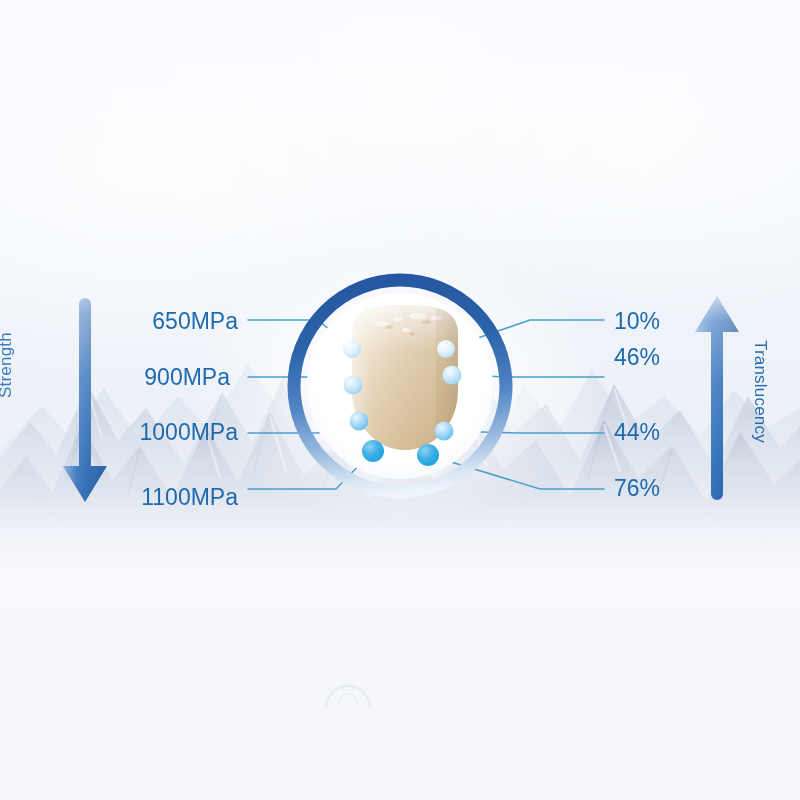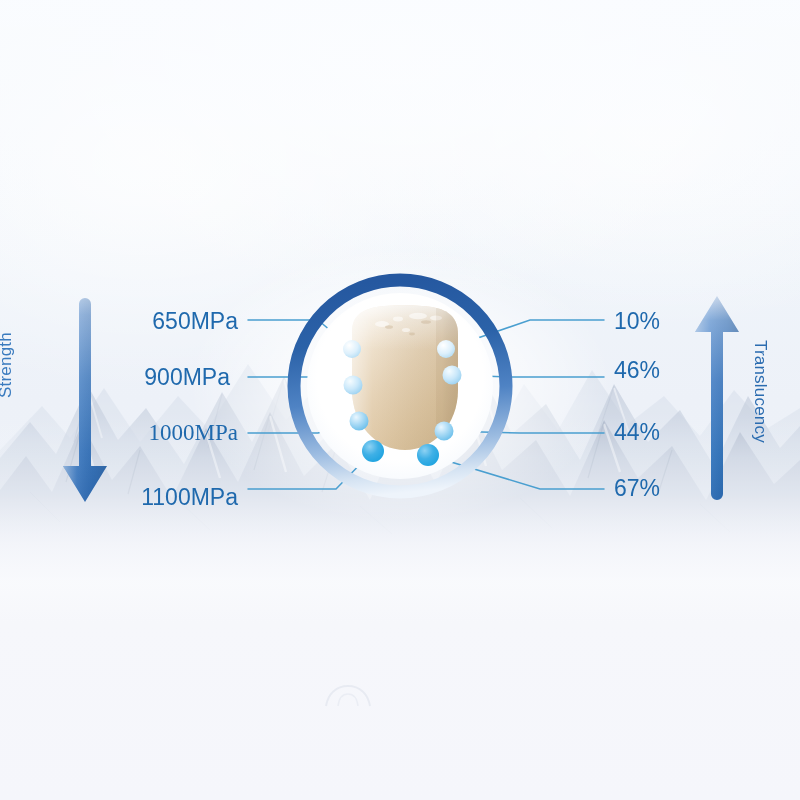--- a/index.html
+++ b/index.html
@@ -355,21 +355,21 @@
         <circle cx="160" cy="77" r="9" fill="url(#dotA)"></circle>
         <circle cx="166" cy="103" r="9.5" fill="url(#dotB)"></circle>
         <circle cx="158" cy="159" r="9.5" fill="url(#dotC)"></circle>
         <circle cx="142" cy="183" r="11" fill="url(#dotD)"></circle>
       </g>
     </svg>
   </div>
 
   <div class="label label-left" style="right:562px; top:310px;">650MPa</div>
   <div class="label label-left" style="right:570px; top:366px;">900MPa</div>
-  <div class="label label-left" style="right:562px; top:421px;font-family:Liberation Serif, serif;">1000MPa</div>
+  <div class="label label-left" style="right:562px; top:421px;">1000MPa</div>
   <div class="label label-left" style="right:562px; top:486px;">1100MPa</div>
 
   <div class="label label-right" style="left:614px; top:310px;">10%</div>
-  <div class="label label-right" style="left:614px; top:359px;text-align:right;">46%</div>
+  <div class="label label-right" style="left:614px; top:346px;text-align:right;">46%</div>
   <div class="label label-right" style="left:614px; top:421px;text-align:right;">44%</div>
-  <div class="label label-right" style="left:614px; top:477px;">67%</div>
+  <div class="label label-right" style="left:614px; top:477px;">76%</div>
 
 </div>
 
 </body></html>

